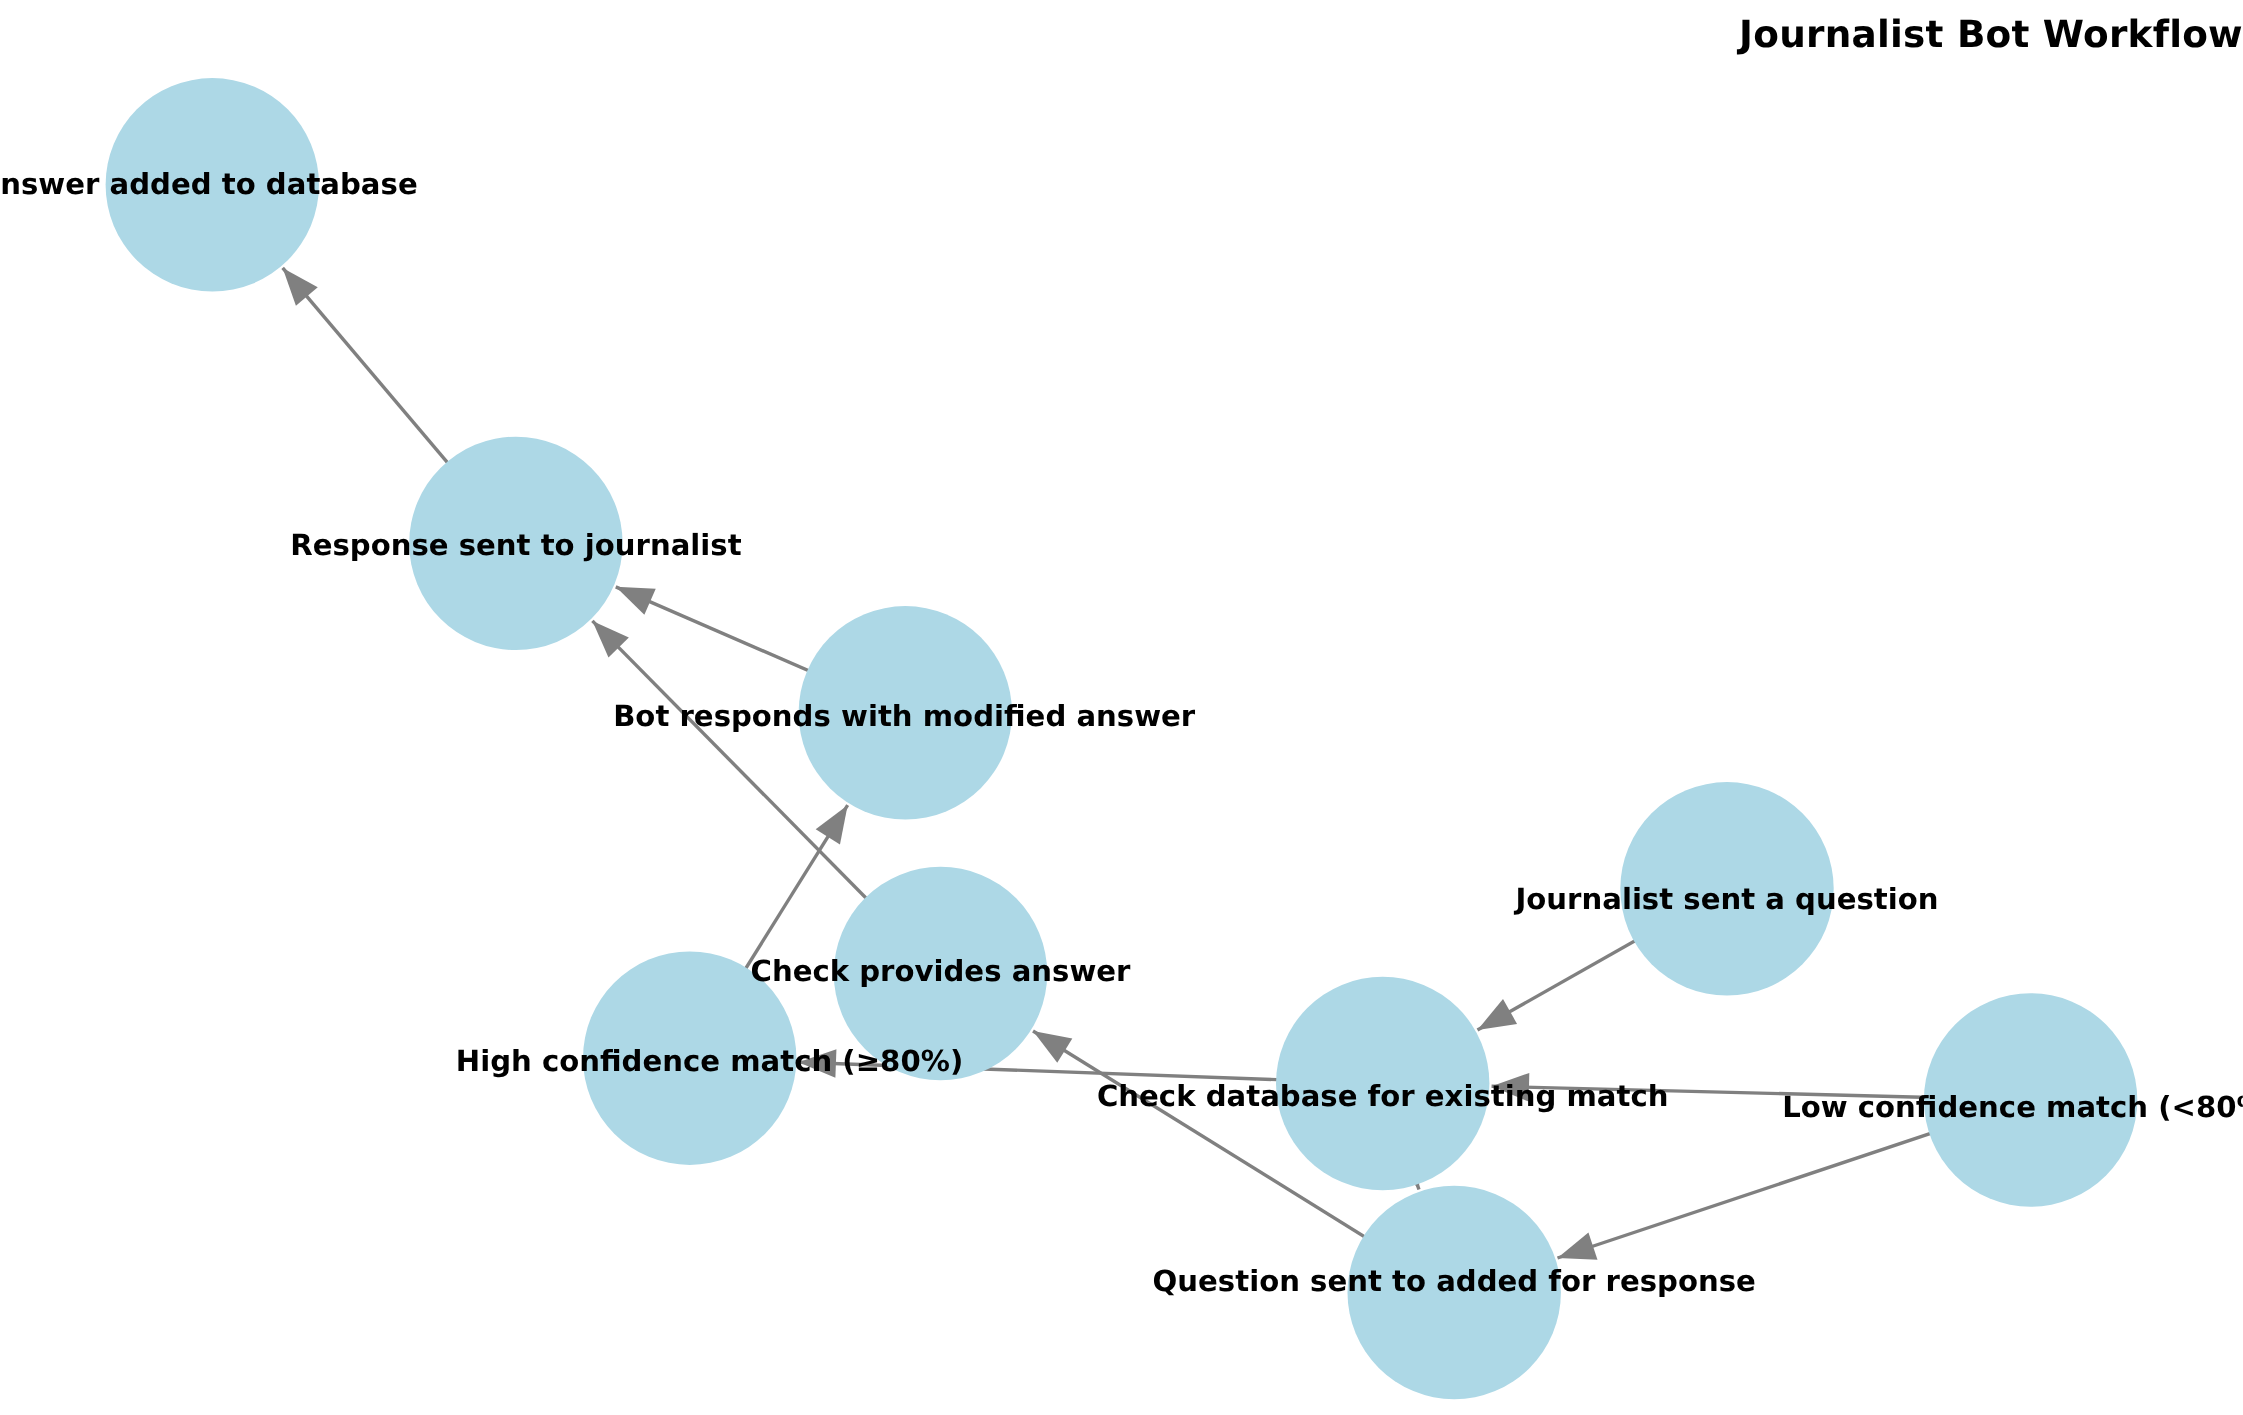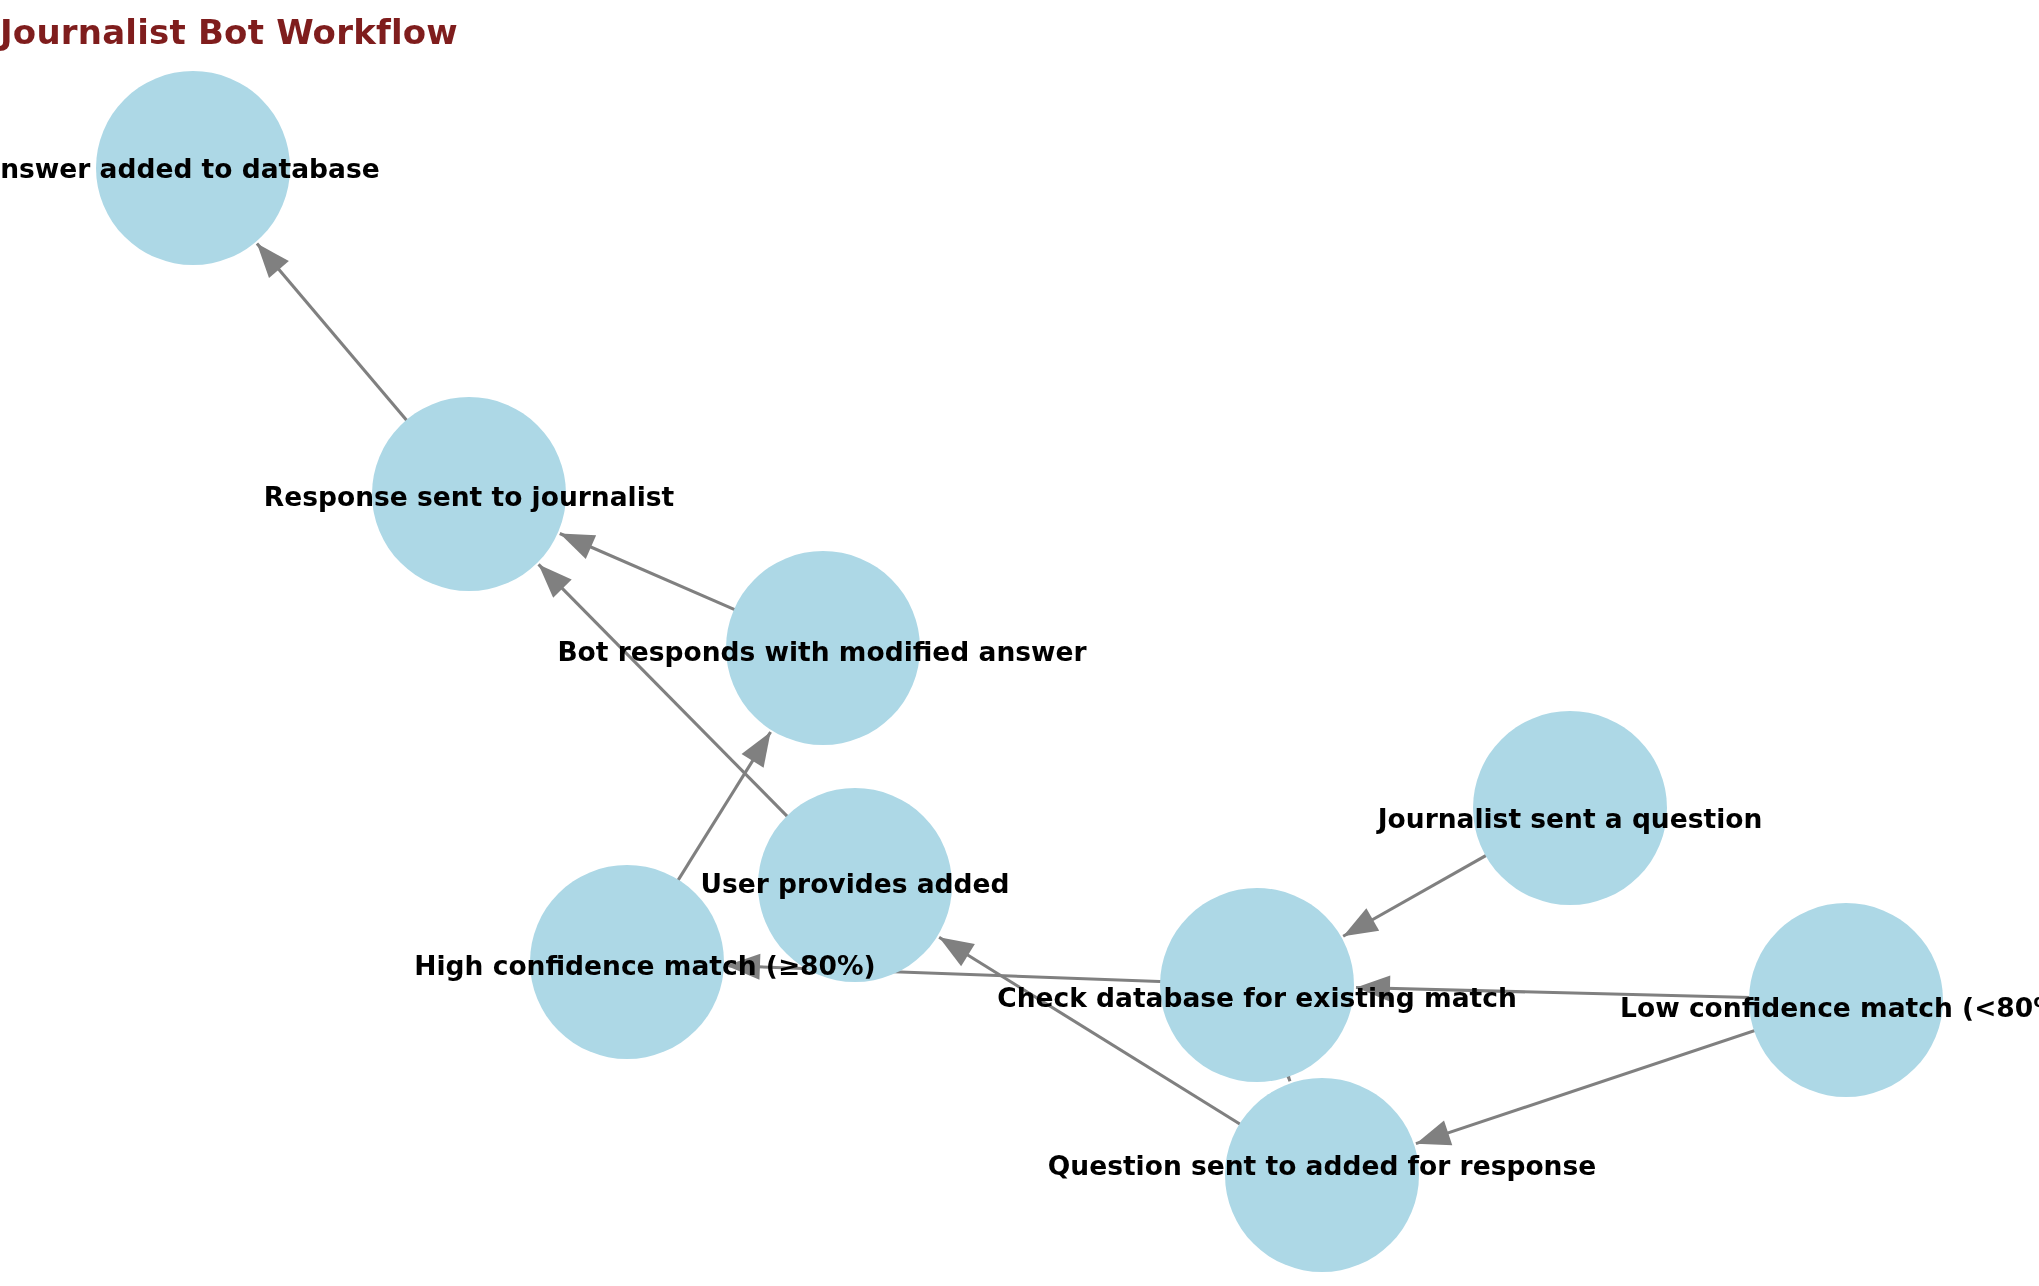--- a/index.html
+++ b/index.html
@@ -23,25 +23,25 @@
     left: 0;
     top: 0;
     width: 2039px;
     height: 1286px;
   }
   .chart-title {
     position: absolute;
     left: 0;
     top: 12px;
     width: 2039px;
-    text-align: left;
+    text-align: right;
     font-family: "DejaVu Sans", sans-serif;
     font-size: 34px;
     font-weight: bold;
-    color: #7f1d1d;
+    color: #000000;
     letter-spacing: 0.2px;
     user-select: none;
   }
   .node-label {
     position: absolute;
     font-family: "DejaVu Sans", sans-serif;
     font-size: 26.5px;
     font-weight: bold;
     color: #000000;
     white-space: nowrap;
@@ -103,21 +103,21 @@
         <circle cx="1570" cy="808" r="97" class="node-circle"></circle>
         <circle cx="1846" cy="1000" r="97" class="node-circle"></circle>
         <circle cx="1322" cy="1175" r="97" class="node-circle"></circle>
       </g>
   </svg>
 
   <div id="labels-group">
       <div class="node-label" style="left: 181px; top: 169px;">answer added to database</div>
       <div class="node-label" style="left: 469px; top: 497px;">Response sent to journalist</div>
       <div class="node-label" style="left: 822px; top: 652px;">Bot responds with modified answer</div>
-      <div class="node-label" style="left: 855px; top: 884px;">User provides added</div>
+      <div class="node-label" style="left: 855px; top: 884px;">Check provides answer</div>
       <div class="node-label" style="left: 645px; top: 966px;">High confidence match (≥80%)</div>
       <div class="node-label" style="left: 1257px; top: 998px;">Check database for existing match</div>
       <div class="node-label" style="left: 1570px; top: 819px;">Journalist sent a question</div>
       <div class="node-label" style="left: 1846px; top: 1008px;">Low confidence match (&lt;80%)</div>
       <div class="node-label" style="left: 1322px; top: 1166px;">Question sent to added for response</div>
     </div>
 
 </div>
 
 </body></html>

